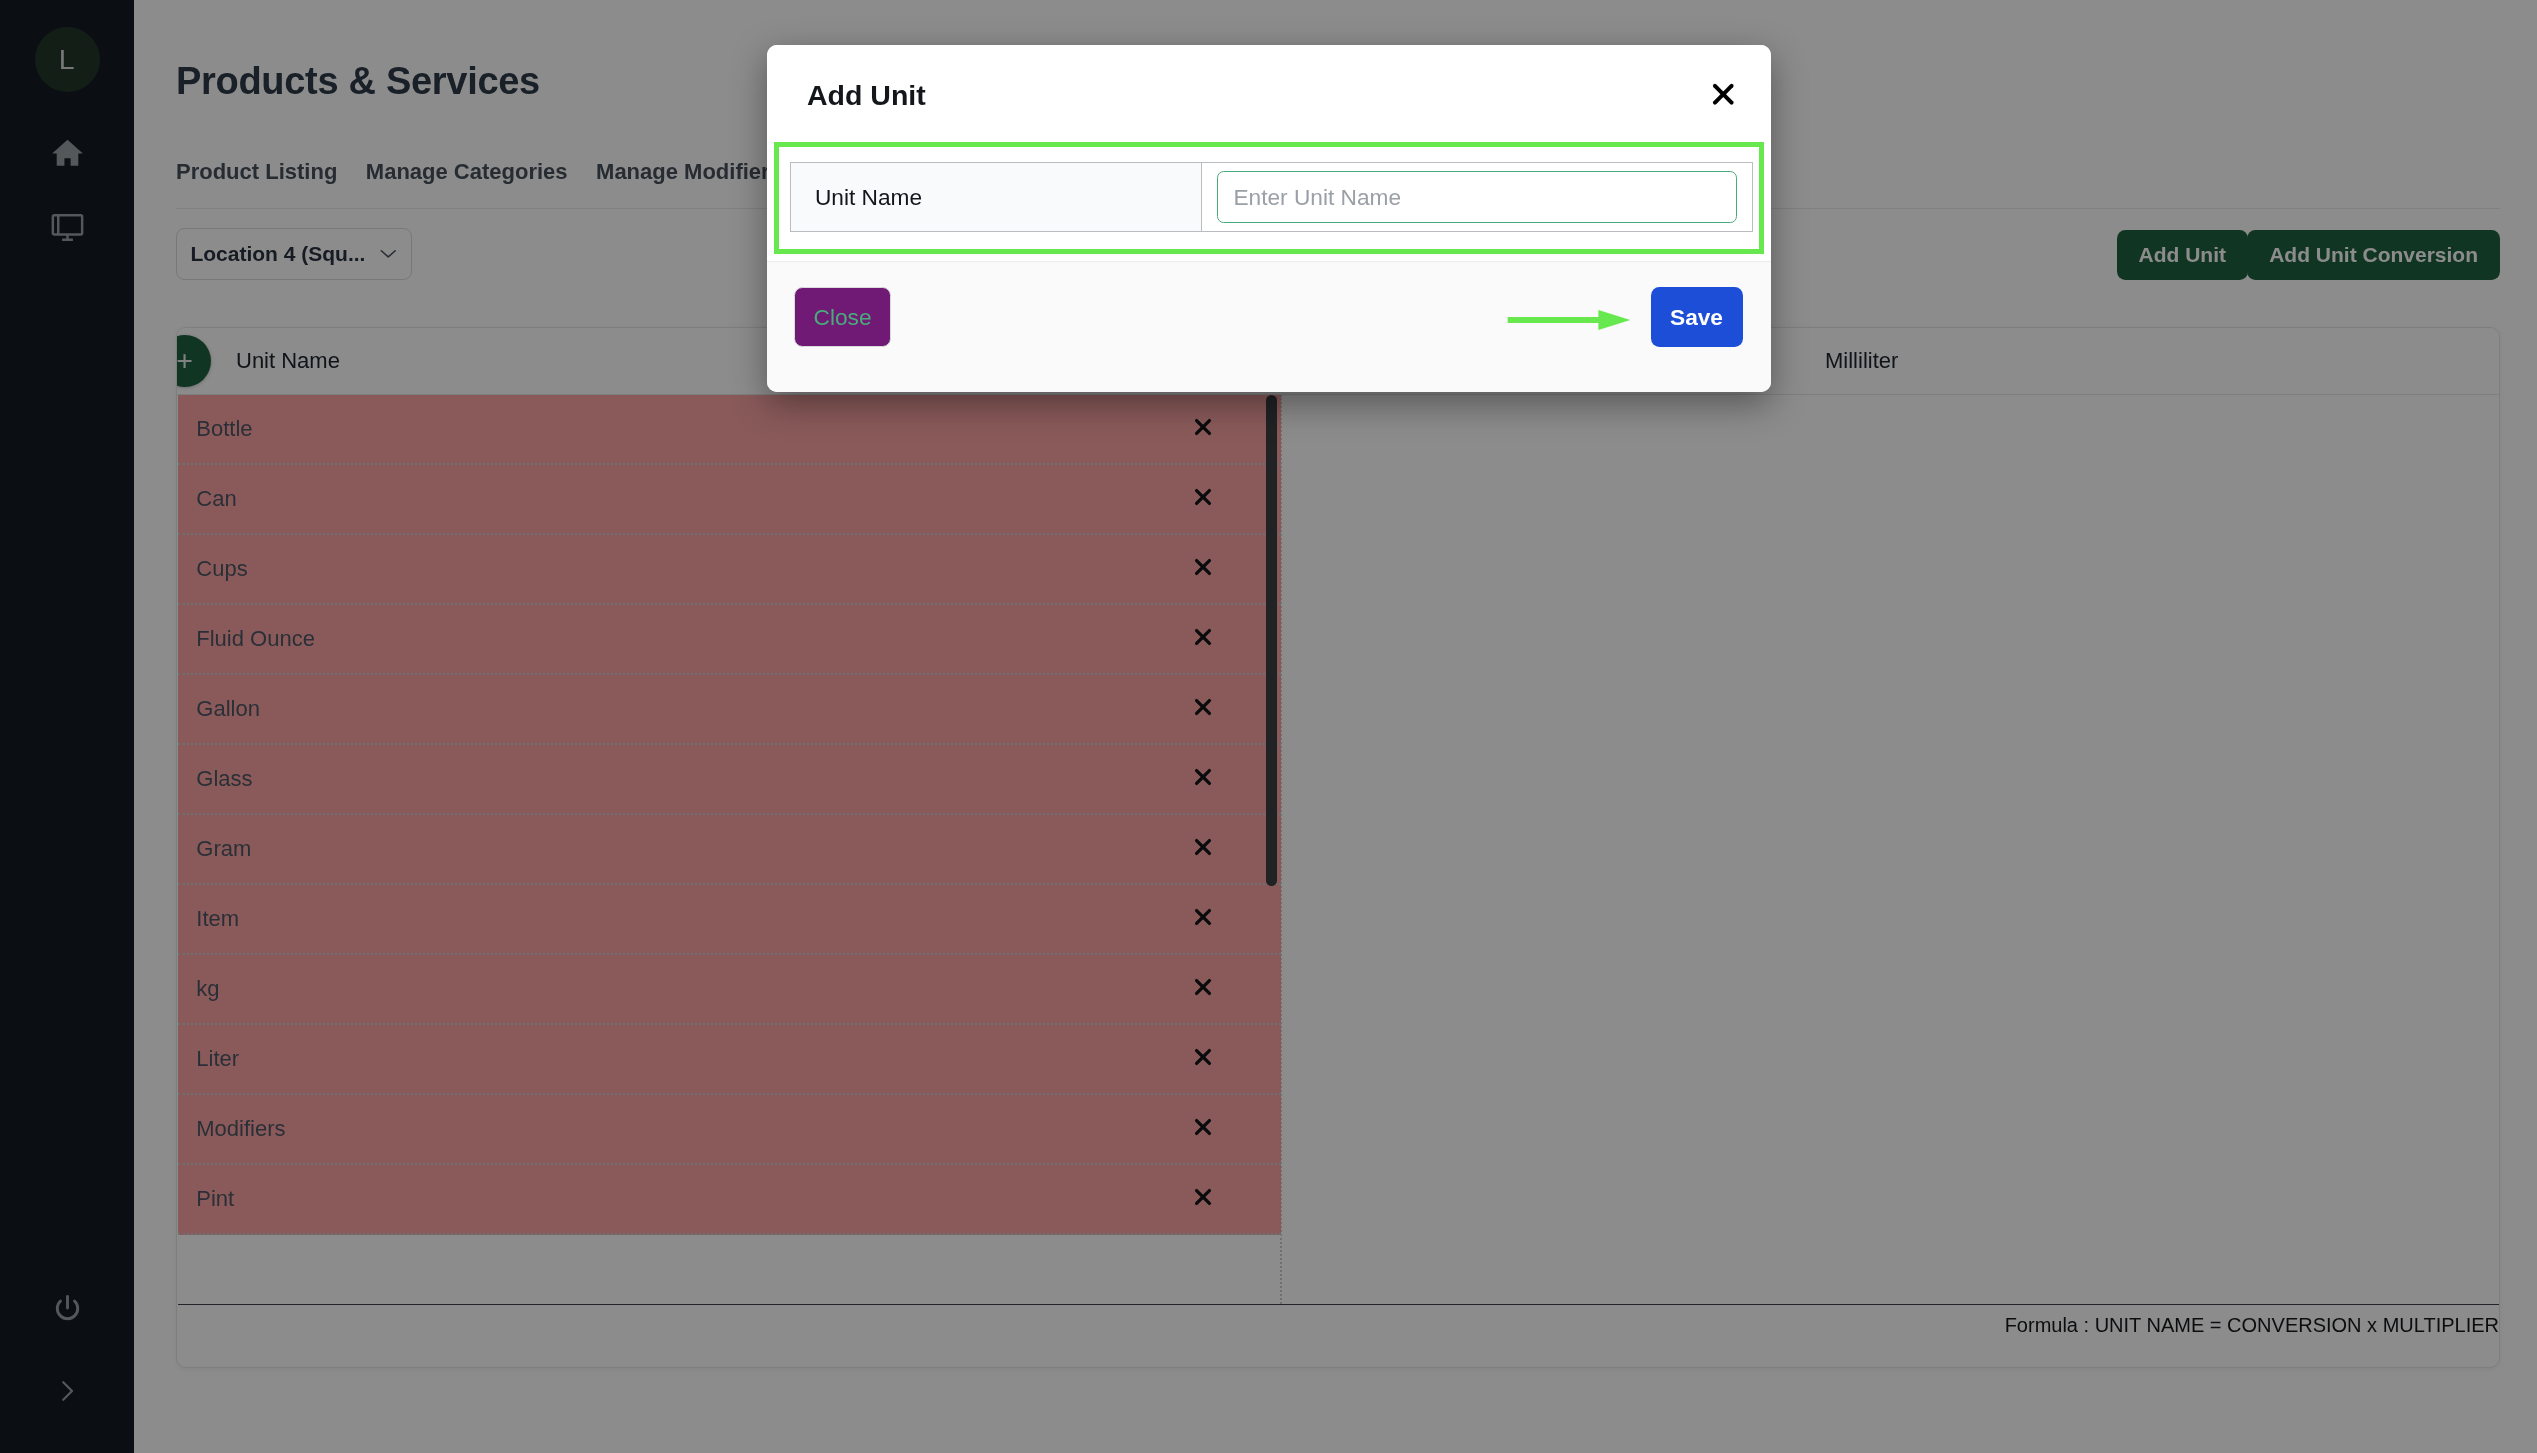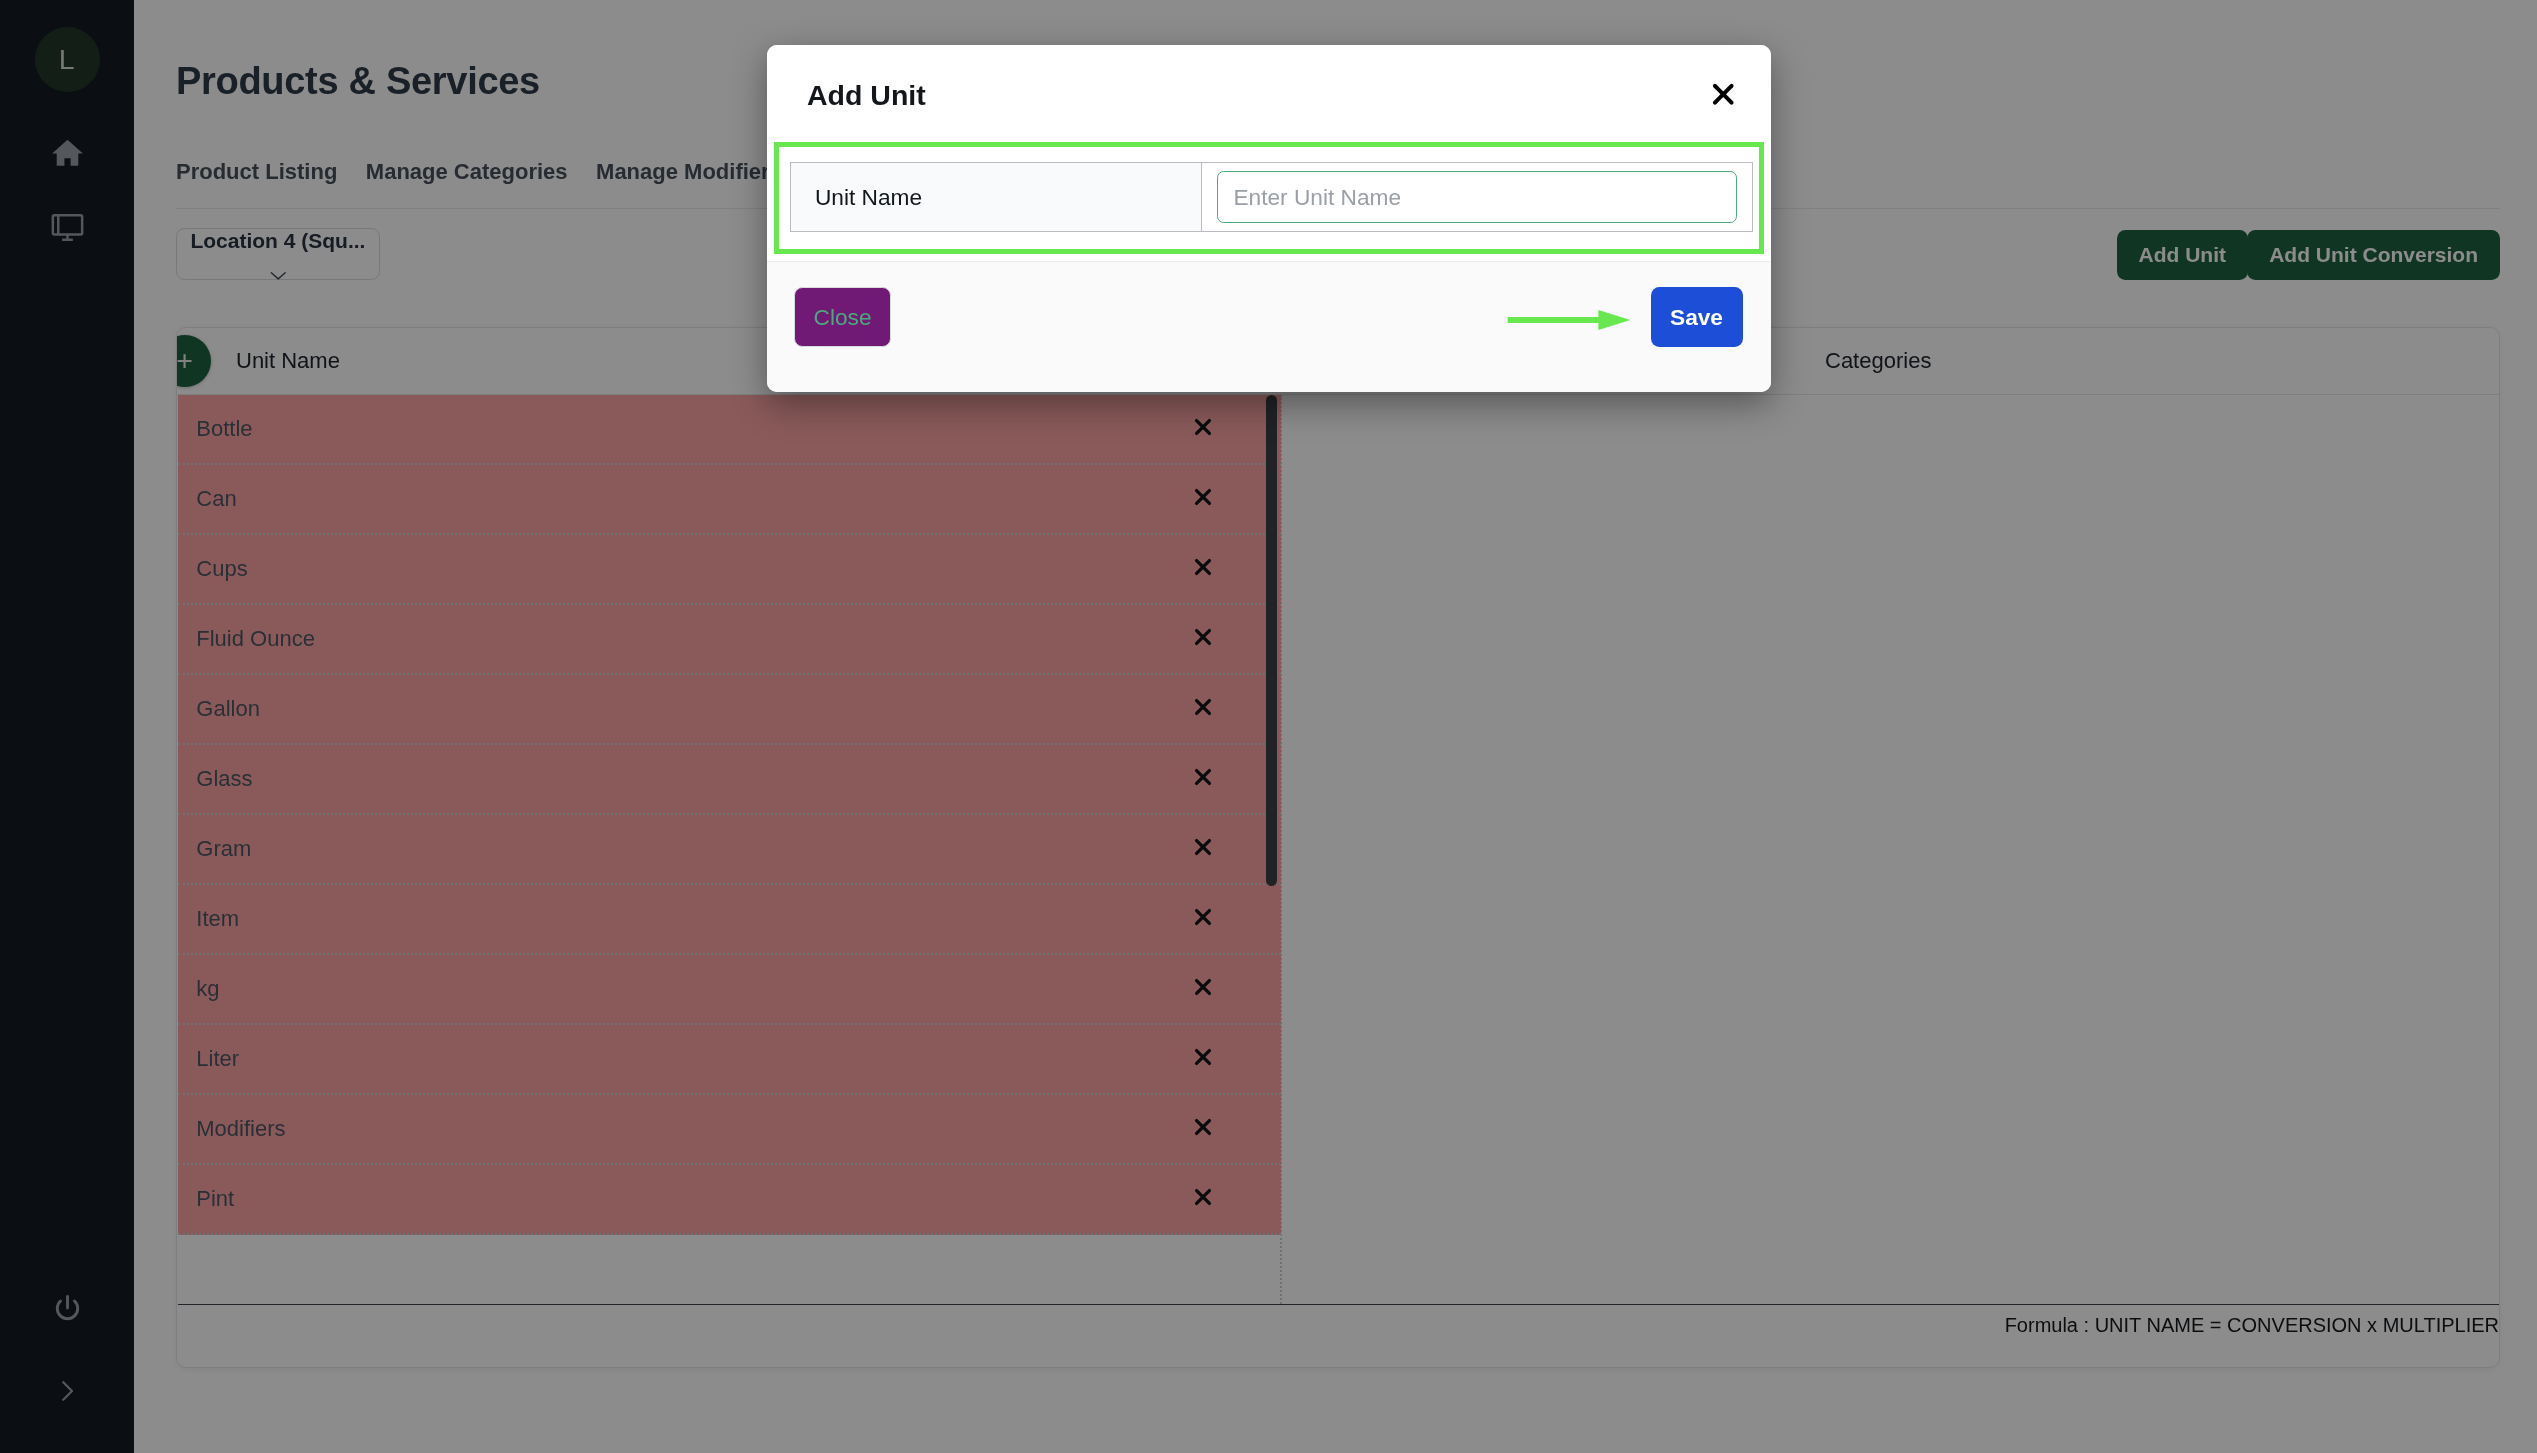--- a/index.html
+++ b/index.html
@@ -54,21 +54,21 @@
   }
   .toolbar-divider {
     position:absolute; left: 42px; top: 208px; width: 2324px; height: 0.8px;
     background:#e7e9ec;
   }
   .location-select {
     position:absolute; left: 42px; top: 228px;
     height: 52px; min-width: 175px; padding: 0 13.4px;
     border:0.8px solid #d7dade; border-radius: 8.4px;
     background:#ffffff; color:#2b3442; font-size: 21px; font-weight:600;
-    display:flex; align-items:center; gap: 14px; white-space:nowrap;flex-direction:column;
+    display:flex; align-items:center; gap: 14px; white-space:nowrap;
   }
   .chev { font-size: 18.5px; color:#4a525f; line-height:1; }
 
   .btn-green {
     position:absolute; top: 230px; height: 50px;
     background:#1f6240; color:#ffffff; border:0; border-radius: 8.4px;
     font-size: 21px; font-weight: 600; padding: 0 22px;
     display:flex; align-items:center; justify-content:center; white-space:nowrap;
   }
   #add-unit-btn { right: 289px; }
@@ -280,21 +280,21 @@
     <button class="btn-green" id="add-unit-btn">Add Unit</button>
     <button class="btn-green" id="add-unit-conv-btn">Add Unit Conversion</button>
 
     <div class="panel">
 
       <div class="panel-head">
         <div class="plus-fab">
           <span>+</span>
         </div>
         <div class="col-unit-head">Unit Name</div>
-        <div class="col-mult-head">Categories</div>
+        <div class="col-mult-head">Milliliter</div>
       </div>
 
       <div class="vdiv"></div>
 
       <div class="list" id="unit-list">
           <div class="row">
             <div class="row-label">Bottle</div>
             <div class="row-x"><svg width="22" height="22" viewBox="0 0 24 24" fill="none" stroke="currentColor" stroke-width="3.6" stroke-linecap="round">
                 <line x1="5" y1="5" x2="19" y2="19"></line>
                 <line x1="19" y1="5" x2="5" y2="19"></line>

